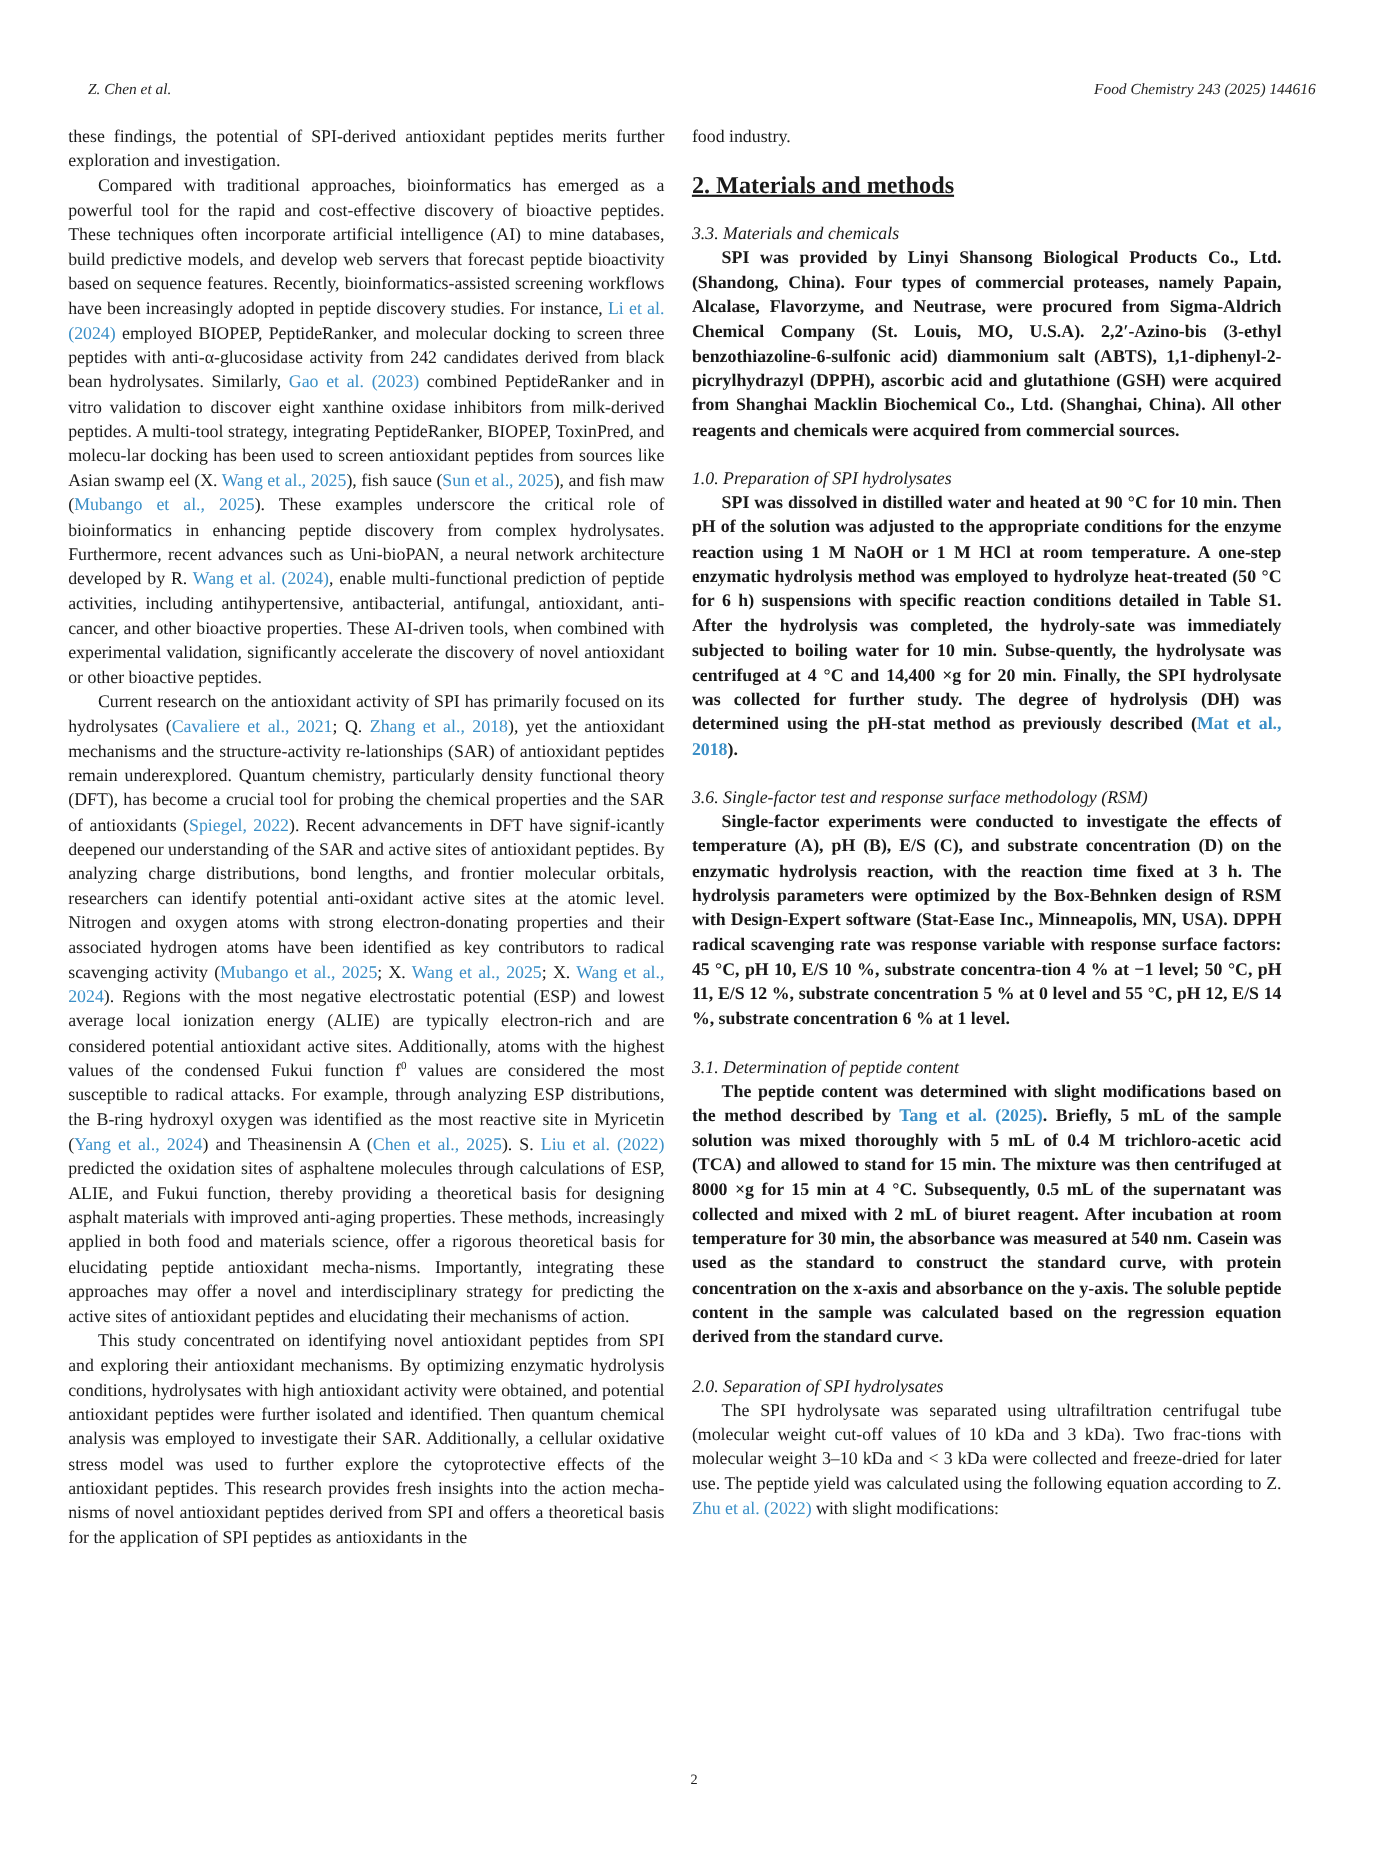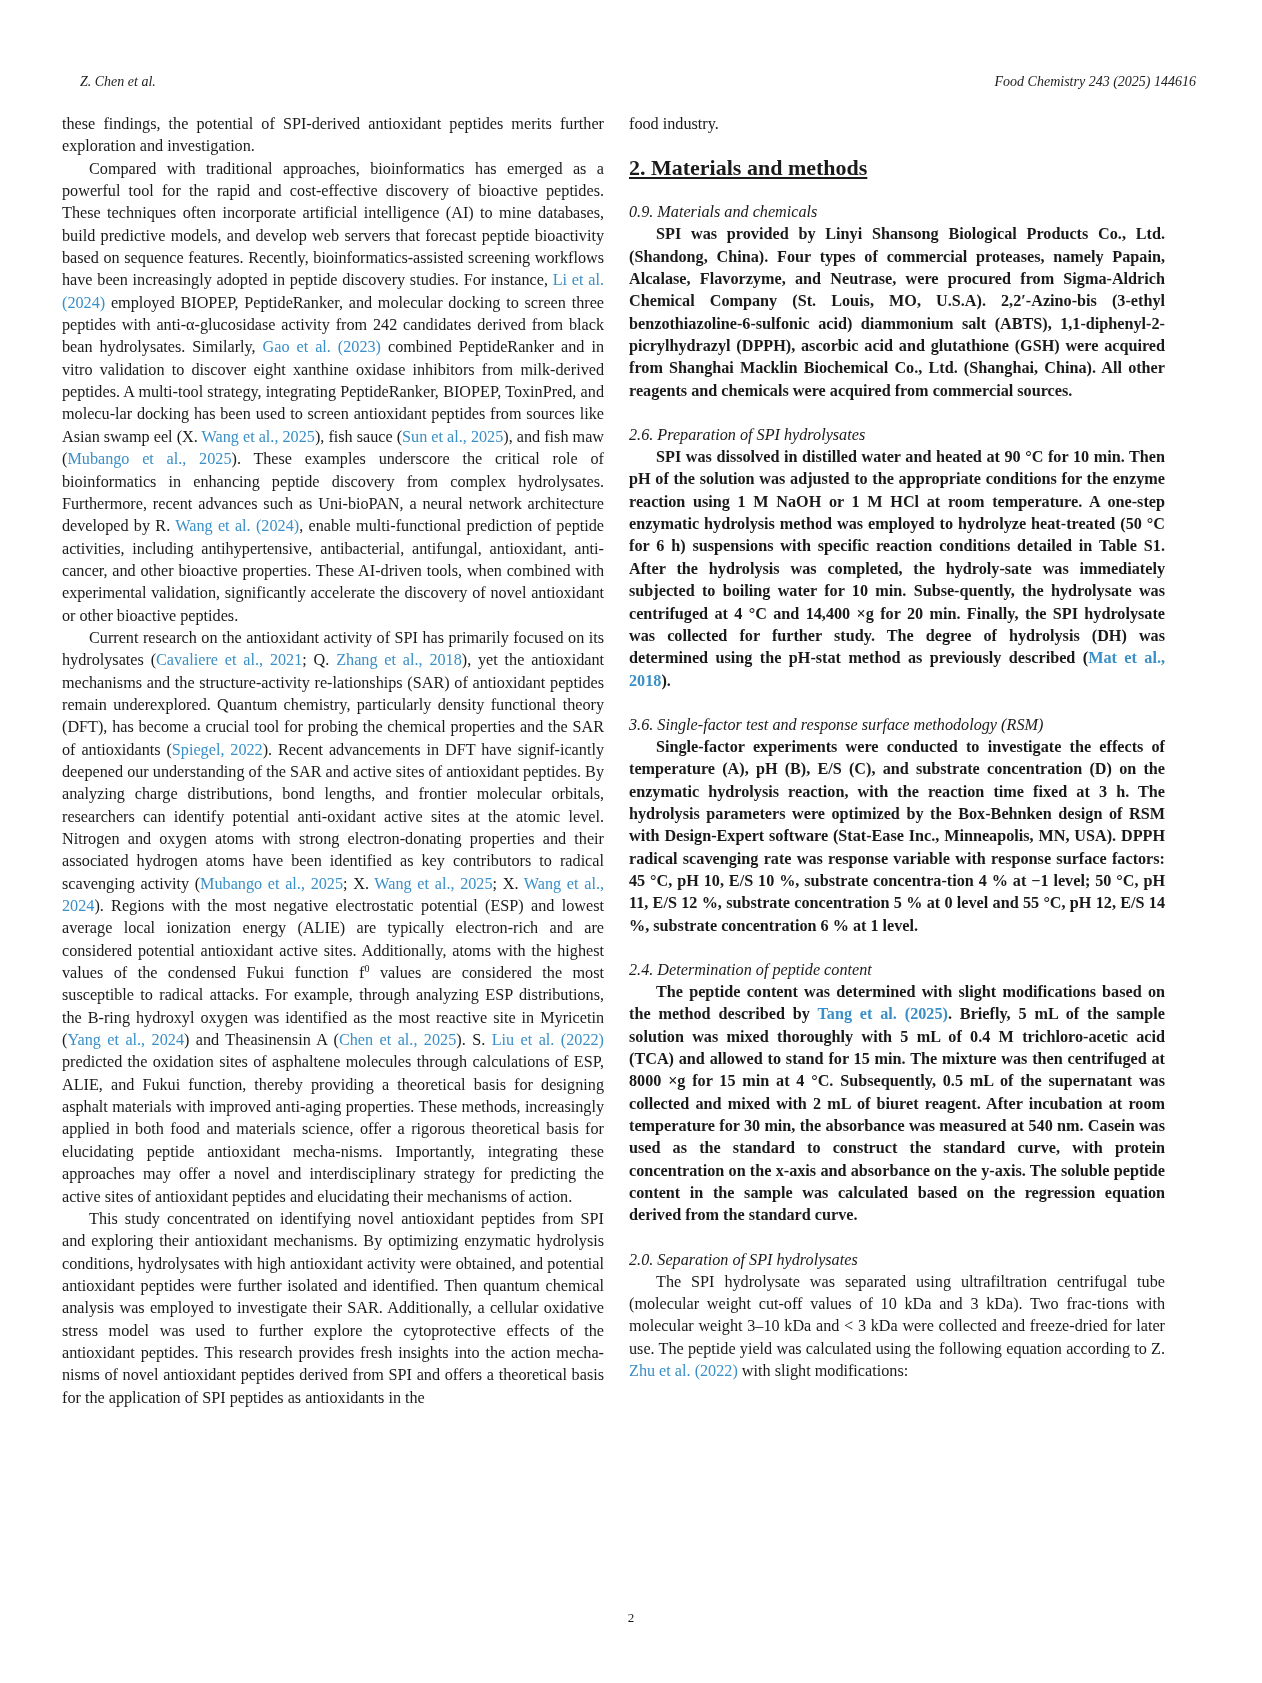--- a/index.html
+++ b/index.html
@@ -36,29 +36,29 @@
   <p><span>Current research on the antioxidant activity of SPI has primarily focused on its hydrolysates (</span><a class="link">Cavaliere et al., 2021</a><span>; Q. </span><a class="link">Zhang et al., 2018</a><span>), yet the antioxidant mechanisms and the structure-activity re-lationships (SAR) of antioxidant peptides remain underexplored. Quantum chemistry, particularly density functional theory (DFT), has become a crucial tool for probing the chemical properties and the SAR of antioxidants (</span><a class="link">Spiegel, 2022</a><span>). Recent advancements in DFT have signif-icantly deepened our understanding of the SAR and active sites of antioxidant peptides. By analyzing charge distributions, bond lengths, and frontier molecular orbitals, researchers can identify potential anti-oxidant active sites at the atomic level. Nitrogen and oxygen atoms with strong electron-donating properties and their associated hydrogen atoms have been identified as key contributors to radical scavenging activity (</span><a class="link">Mubango et al., 2025</a><span>; X. </span><a class="link">Wang et al., 2025</a><span>; X. </span><a class="link">Wang et al., 2024</a><span>). Regions with the most negative electrostatic potential (ESP) and lowest average local ionization energy (ALIE) are typically electron-rich and are considered potential antioxidant active sites. Additionally, atoms with the highest values of the condensed Fukui function f</span><sup>0</sup><span> values are considered the most susceptible to radical attacks. For example, through analyzing ESP distributions, the B-ring hydroxyl oxygen was identified as the most reactive site in Myricetin (</span><a class="link">Yang et al., 2024</a><span>) and Theasinensin A (</span><a class="link">Chen et al., 2025</a><span>). S. </span><a class="link">Liu et al. (2022)</a><span> predicted the oxidation sites of asphaltene molecules through calculations of ESP, ALIE, and Fukui function, thereby providing a theoretical basis for designing asphalt materials with improved anti-aging properties. These methods, increasingly applied in both food and materials science, offer a rigorous theoretical basis for elucidating peptide antioxidant mecha-nisms. Importantly, integrating these approaches may offer a novel and interdisciplinary strategy for predicting the active sites of antioxidant peptides and elucidating their mechanisms of action.</span></p>
 
   <p>This study concentrated on identifying novel antioxidant peptides from SPI and exploring their antioxidant mechanisms. By optimizing enzymatic hydrolysis conditions, hydrolysates with high antioxidant activity were obtained, and potential antioxidant peptides were further isolated and identified. Then quantum chemical analysis was employed to investigate their SAR. Additionally, a cellular oxidative stress model was used to further explore the cytoprotective effects of the antioxidant peptides. This research provides fresh insights into the action mecha-nisms of novel antioxidant peptides derived from SPI and offers a theoretical basis for the application of SPI peptides as antioxidants in the</p>
 </div>
 
 <div class="col col-right">
   <p class="noindent">food industry.</p>
 
   <div class="h2">2.  Materials and methods</div>
 
-  <div class="h3">0.9.  Materials and chemicals</div>
+  <div class="h3">3.3.  Materials and chemicals</div>
   <p class="sec-body gap-after">SPI was provided by Linyi Shansong Biological Products Co., Ltd. (Shandong, China). Four types of commercial proteases, namely Papain, Alcalase, Flavorzyme, and Neutrase, were procured from Sigma-Aldrich Chemical Company (St. Louis, MO, U.S.A). 2,2′-Azino-bis (3-ethyl benzothiazoline-6-sulfonic acid) diammonium salt (ABTS), 1,1-diphenyl-2-picrylhydrazyl (DPPH), ascorbic acid and glutathione (GSH) were acquired from Shanghai Macklin Biochemical Co., Ltd. (Shanghai, China). All other reagents and chemicals were acquired from commercial sources.</p>
 
-  <div class="h3">2.6.  Preparation of SPI hydrolysates</div>
+  <div class="h3">1.0.  Preparation of SPI hydrolysates</div>
   <p class="sec-body gap-after"><span>SPI was dissolved in distilled water and heated at 90 °C for 10 min. Then pH of the solution was adjusted to the appropriate conditions for the enzyme reaction using 1 M NaOH or 1 M HCl at room temperature. A one-step enzymatic hydrolysis method was employed to hydrolyze heat-treated (50 °C for 6 h) suspensions with specific reaction conditions detailed in Table S1. After the hydrolysis was completed, the hydroly-sate was immediately subjected to boiling water for 10 min. Subse-quently, the hydrolysate was centrifuged at 4 °C and 14,400 ×g for 20 min. Finally, the SPI hydrolysate was collected for further study. The degree of hydrolysis (DH) was determined using the pH-stat method as previously described (</span><a class="link">Mat et al., 2018</a><span>).</span></p>
 
   <div class="h3">3.6.  Single-factor test and response surface methodology (RSM)</div>
   <p class="sec-body gap-after">Single-factor experiments were conducted to investigate the effects of temperature (A), pH (B), E/S (C), and substrate concentration (D) on the enzymatic hydrolysis reaction, with the reaction time fixed at 3 h. The hydrolysis parameters were optimized by the Box-Behnken design of RSM with Design-Expert software (Stat-Ease Inc., Minneapolis, MN, USA). DPPH radical scavenging rate was response variable with response surface factors: 45 °C, pH 10, E/S 10 %, substrate concentra-tion 4 % at −1 level; 50 °C, pH 11, E/S 12 %, substrate concentration 5 % at 0 level and 55 °C, pH 12, E/S 14 %, substrate concentration 6 % at 1 level.</p>
 
-  <div class="h3">2.4.  Determination of peptide content</div>
+  <div class="h3">3.1.  Determination of peptide content</div>
   <p class="sec-body gap-after"><span>The peptide content was determined with slight modifications based on the method described by </span><a class="link">Tang et al. (2025)</a><span>. Briefly, 5 mL of the sample solution was mixed thoroughly with 5 mL of 0.4 M trichloro-acetic acid (TCA) and allowed to stand for 15 min. The mixture was then centrifuged at 8000 ×g for 15 min at 4 °C. Subsequently, 0.5 mL of the supernatant was collected and mixed with 2 mL of biuret reagent. After incubation at room temperature for 30 min, the absorbance was measured at 540 nm. Casein was used as the standard to construct the standard curve, with protein concentration on the x-axis and absorbance on the y-axis. The soluble peptide content in the sample was calculated based on the regression equation derived from the standard curve.</span></p>
 
   <div class="h3">2.0.  Separation of SPI hydrolysates</div>
   <p class="sec-body"><span>The SPI hydrolysate was separated using ultrafiltration centrifugal tube (molecular weight cut-off values of 10 kDa and 3 kDa). Two frac-tions with molecular weight 3–10 kDa and &lt; 3 kDa were collected and freeze-dried for later use. The peptide yield was calculated using the following equation according to Z. </span><a class="link">Zhu et al. (2022)</a><span> with slight modifications:</span></p>
 </div>
 
 <div class="page-number">2</div>
 
 </body></html>

